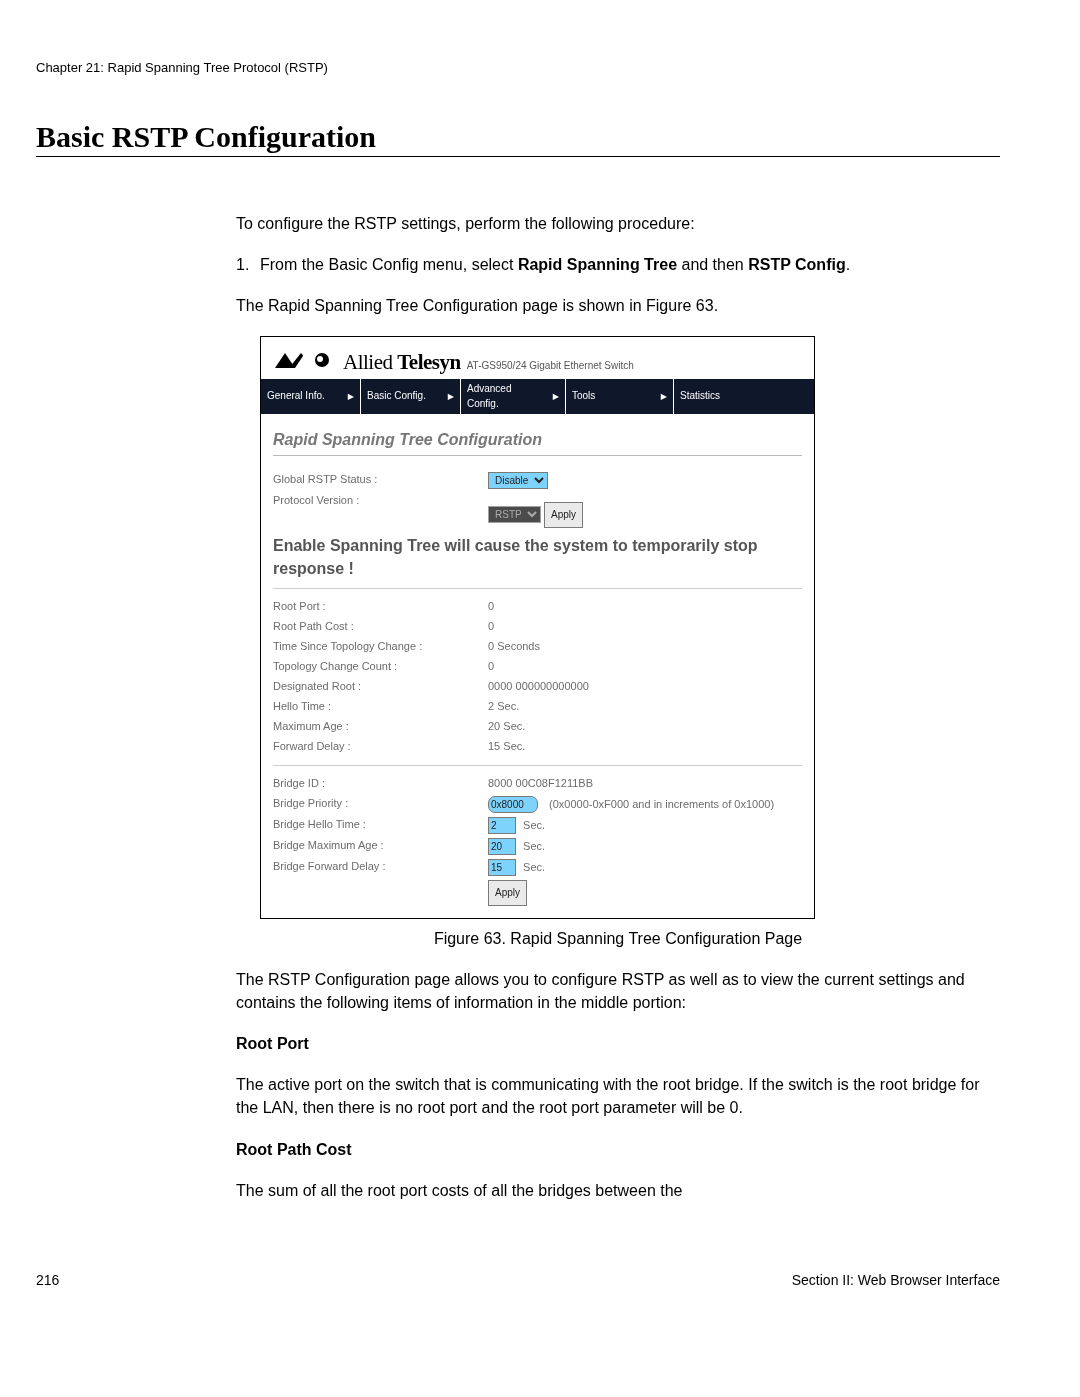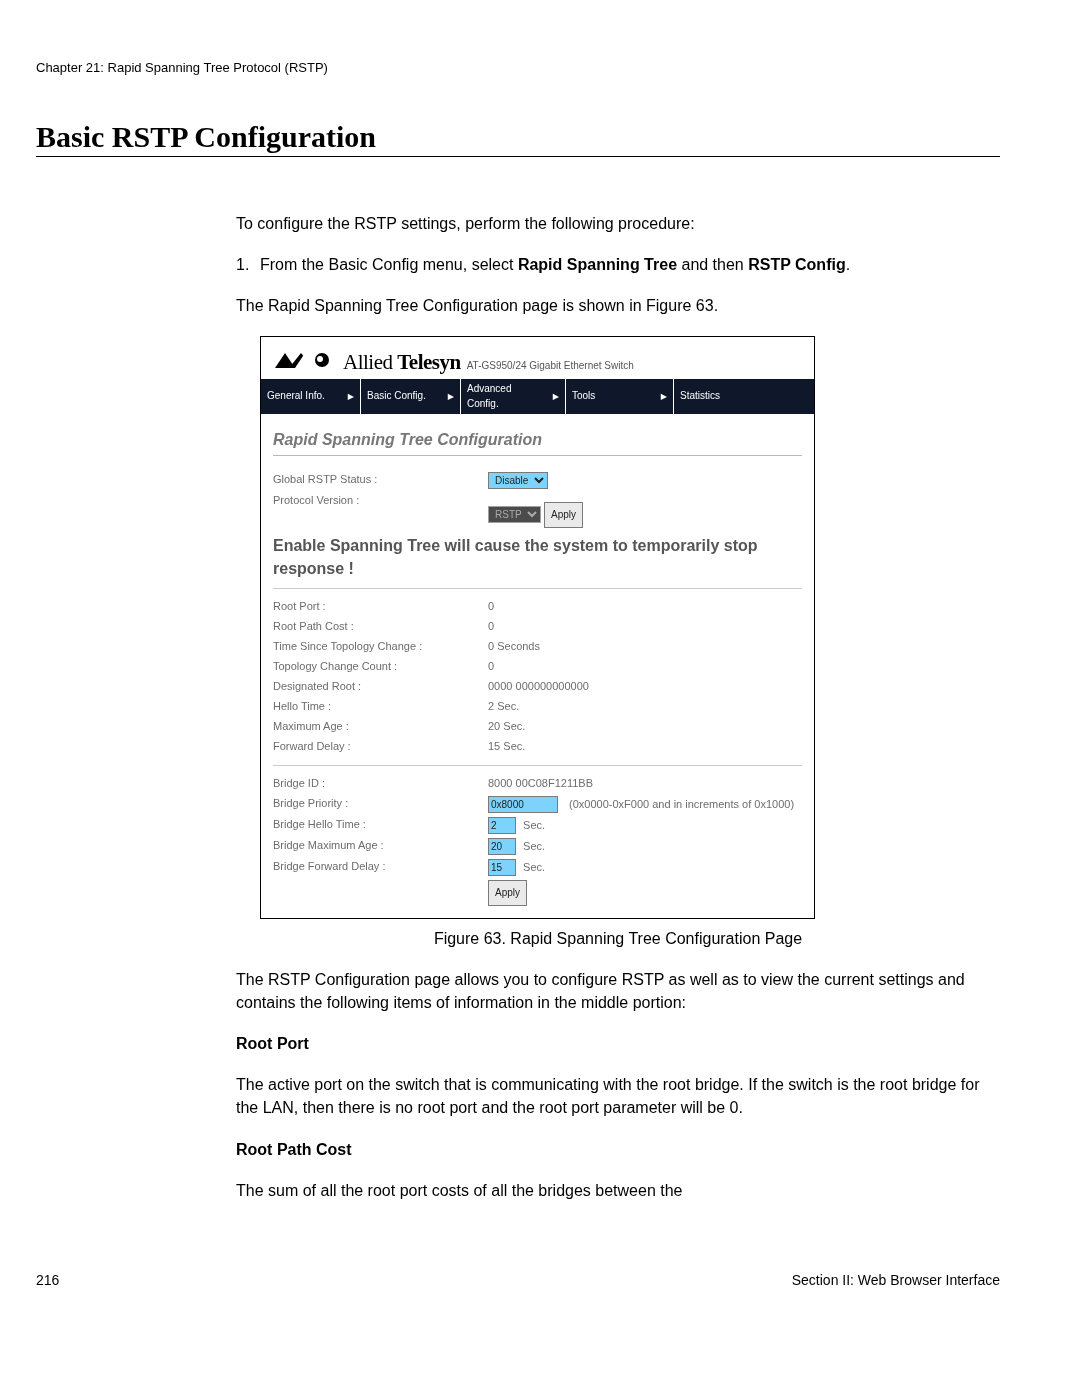--- a/index.html
+++ b/index.html
@@ -136,21 +136,21 @@
     font-size: 10px;
     font-family: Arial, sans-serif;
     padding: 0 2px;
     height: 17px;
     border: 1px solid #7a7a7a;
     background: #7dd3fc;
     color: #222;
   }
   select.ui.disabled { color: #888; background: #000000; margin-top: 13px; }
   input.ui.small { width: 28px; text-align: left; }
-  input.ui.mid { width: 70px; }
+  input.ui.mid { width: 50px; border-radius: 7px; }
   button.ui {
     background: #eaeaea;
     padding: 0 6px;
     height: 26px;
     cursor: pointer;
   }
   .suffix { margin-left: 4px; color: #6c6c6c; }
   .hint { margin-left: 8px; color: #6c6c6c; }
 
   .footer {

